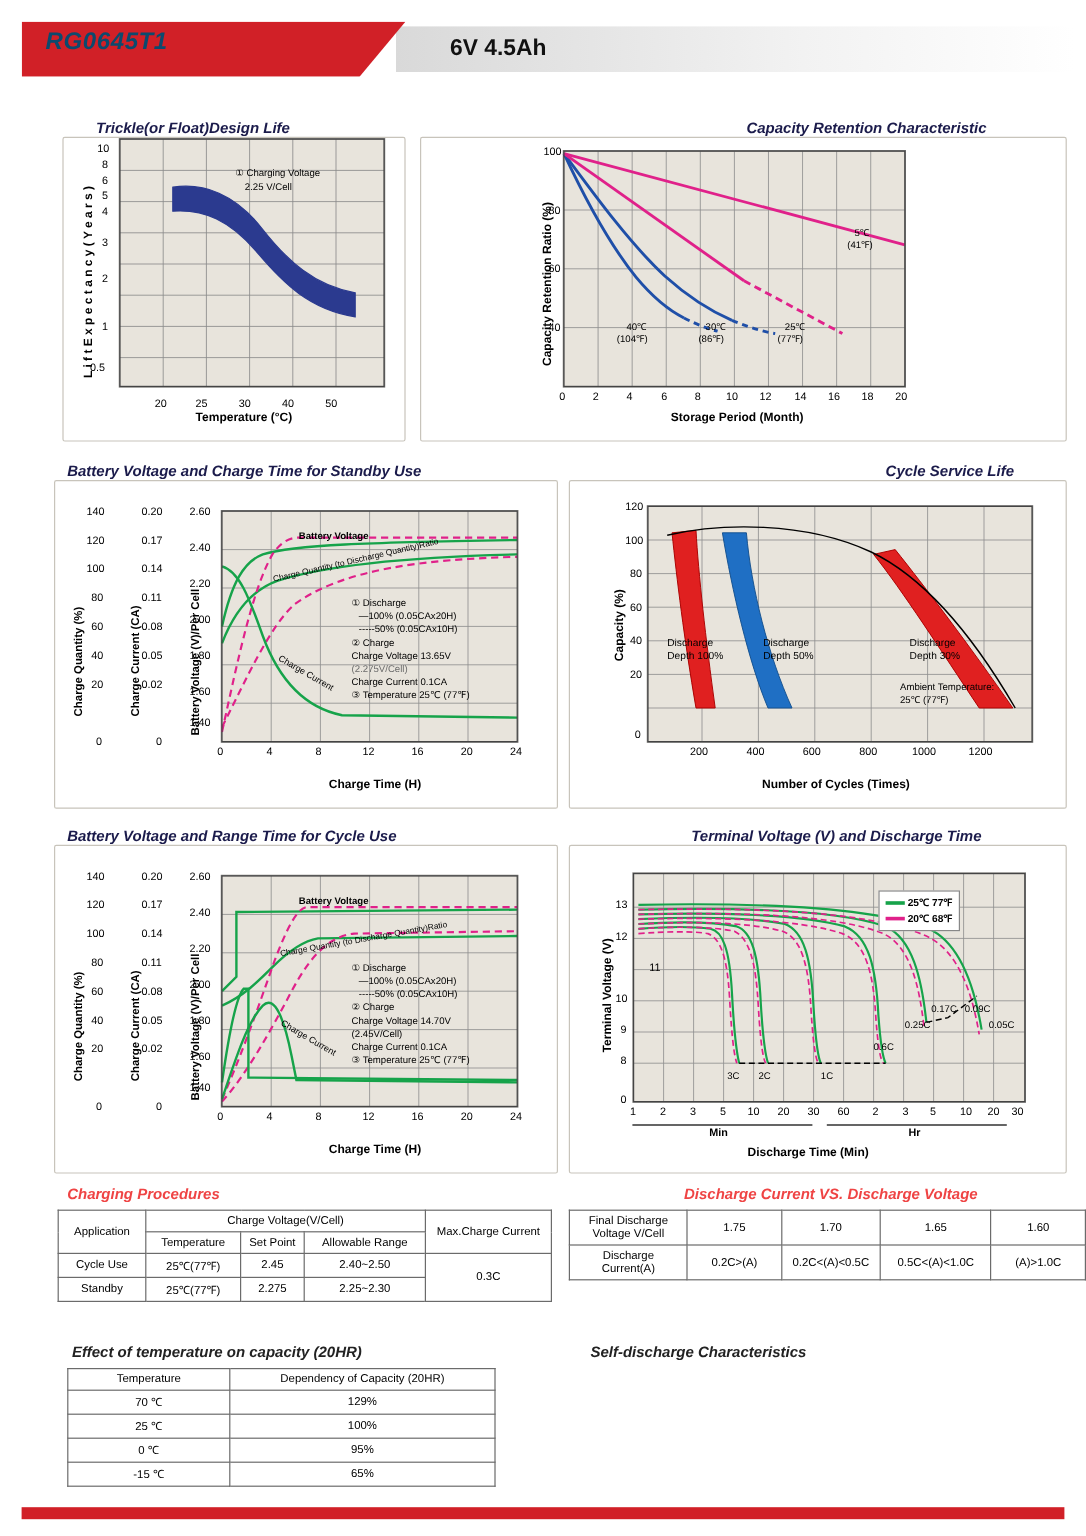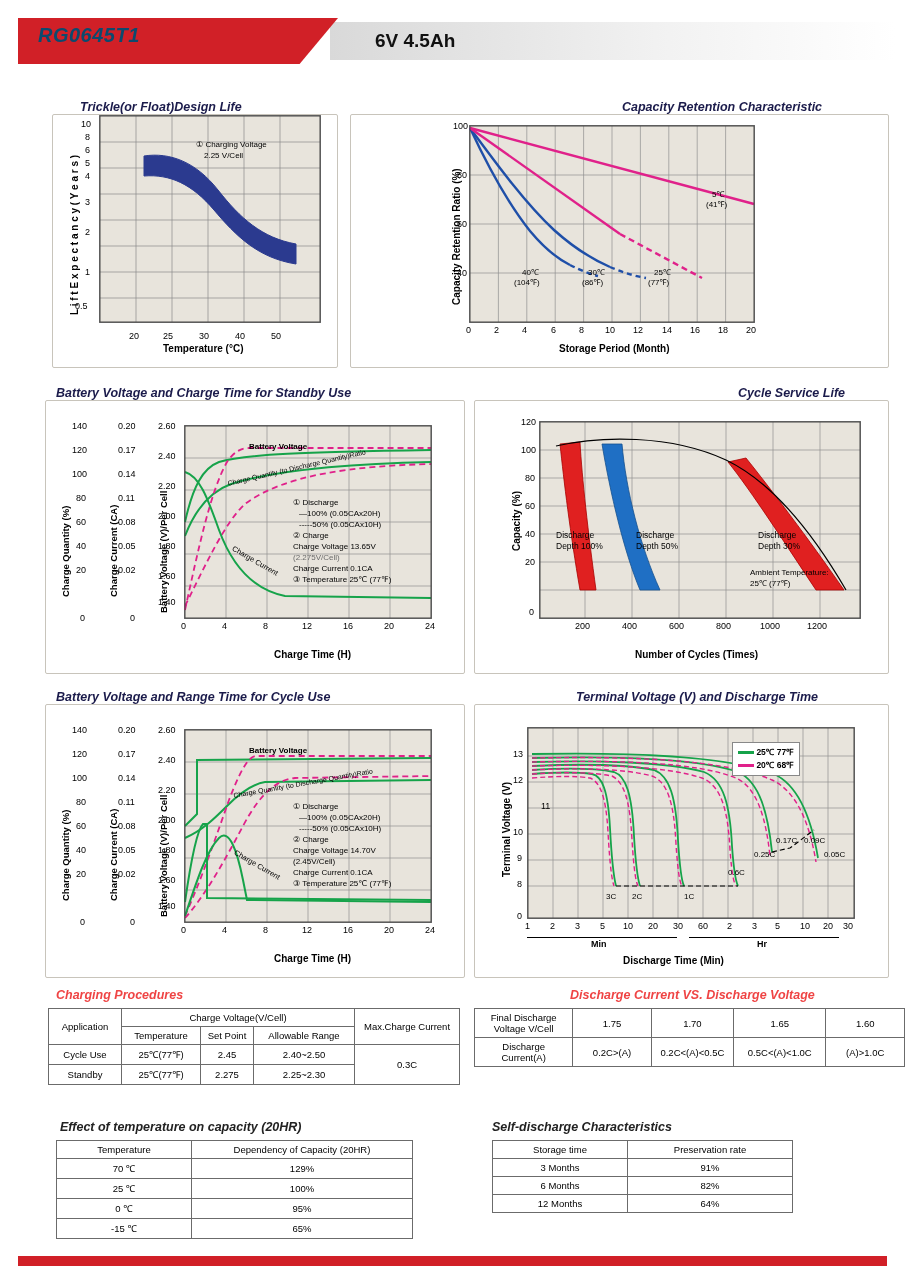--- a/index.html
+++ b/index.html
@@ -538,37 +538,15 @@
       </tr>
       <tr>
         <td>-15 ℃</td>
         <td>65%</td>
       </tr>
     </tbody>
       </table>
   </div>
 
   <div class="tbl-title plain" style="left:492px;top:1120px;font-style:italic;">Self-discharge Characteristics</div>
-  <div class="tbl-wrap" style="left:492px;top:1140px;">
-    <table>
-      <tbody>
-          <tr>
-        <td style="width:130px;">Storage time</td>
-        <td style="width:160px;">Preservation rate</td>
-      </tr>
-      <tr>
-        <td>3 Months</td>
-        <td>91%</td>
-      </tr>
-      <tr>
-        <td>6 Months</td>
-        <td>82%</td>
-      </tr>
-      <tr>
-        <td>12 Months</td>
-        <td>64%</td>
-      </tr>
-    </tbody>
-      </table>
-  </div>
 
   <div class="ftr"></div>
 </div>
 
 </body></html>

